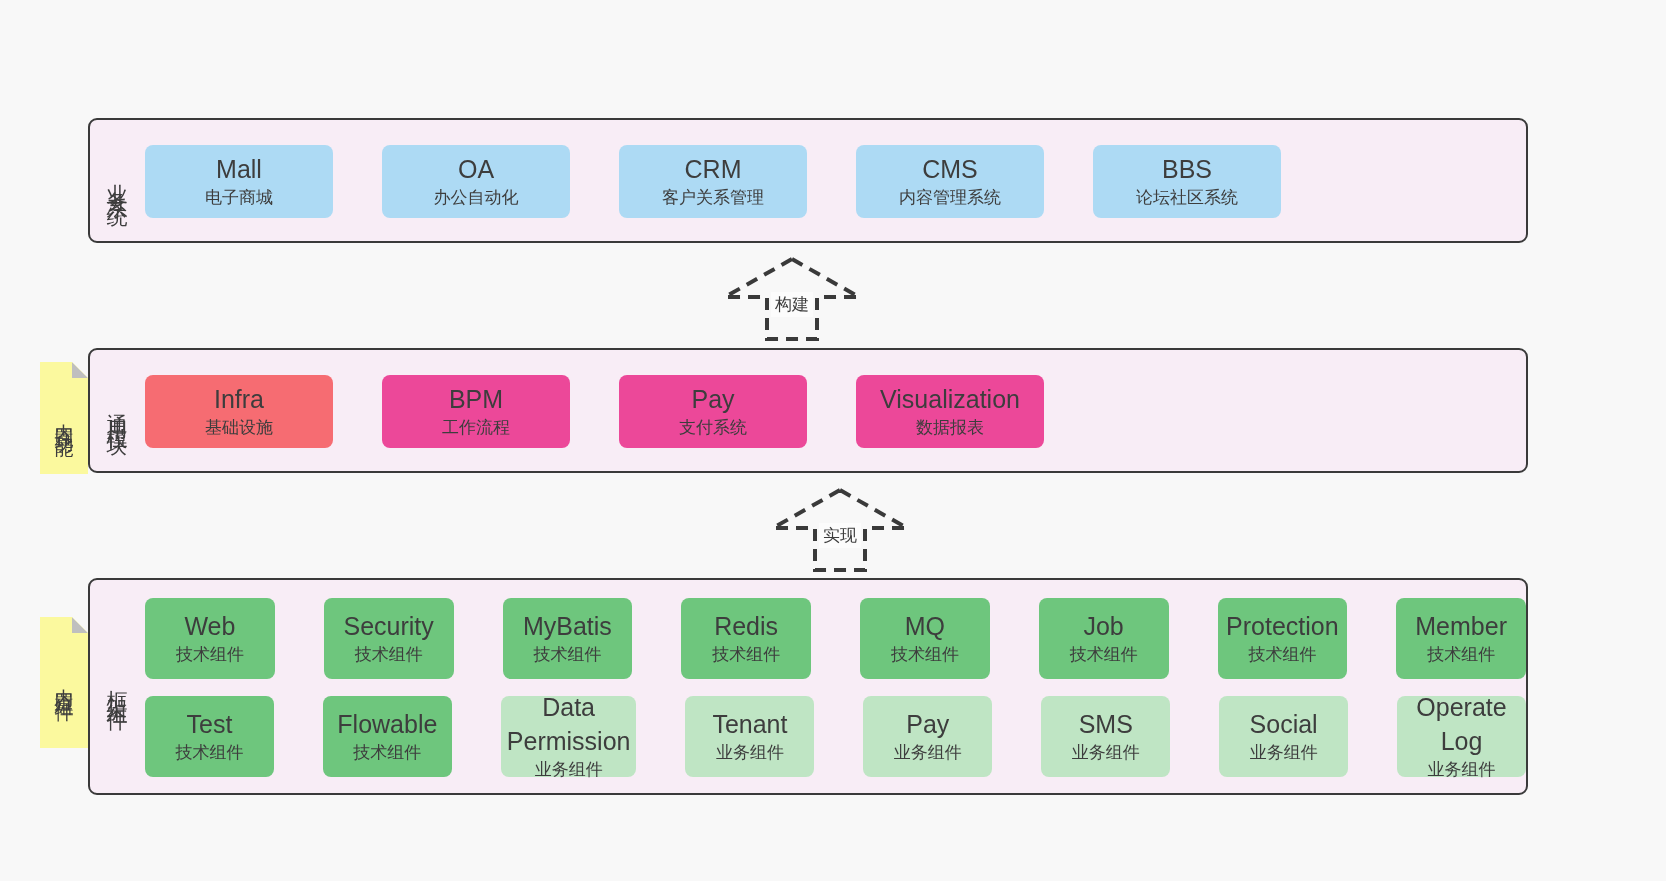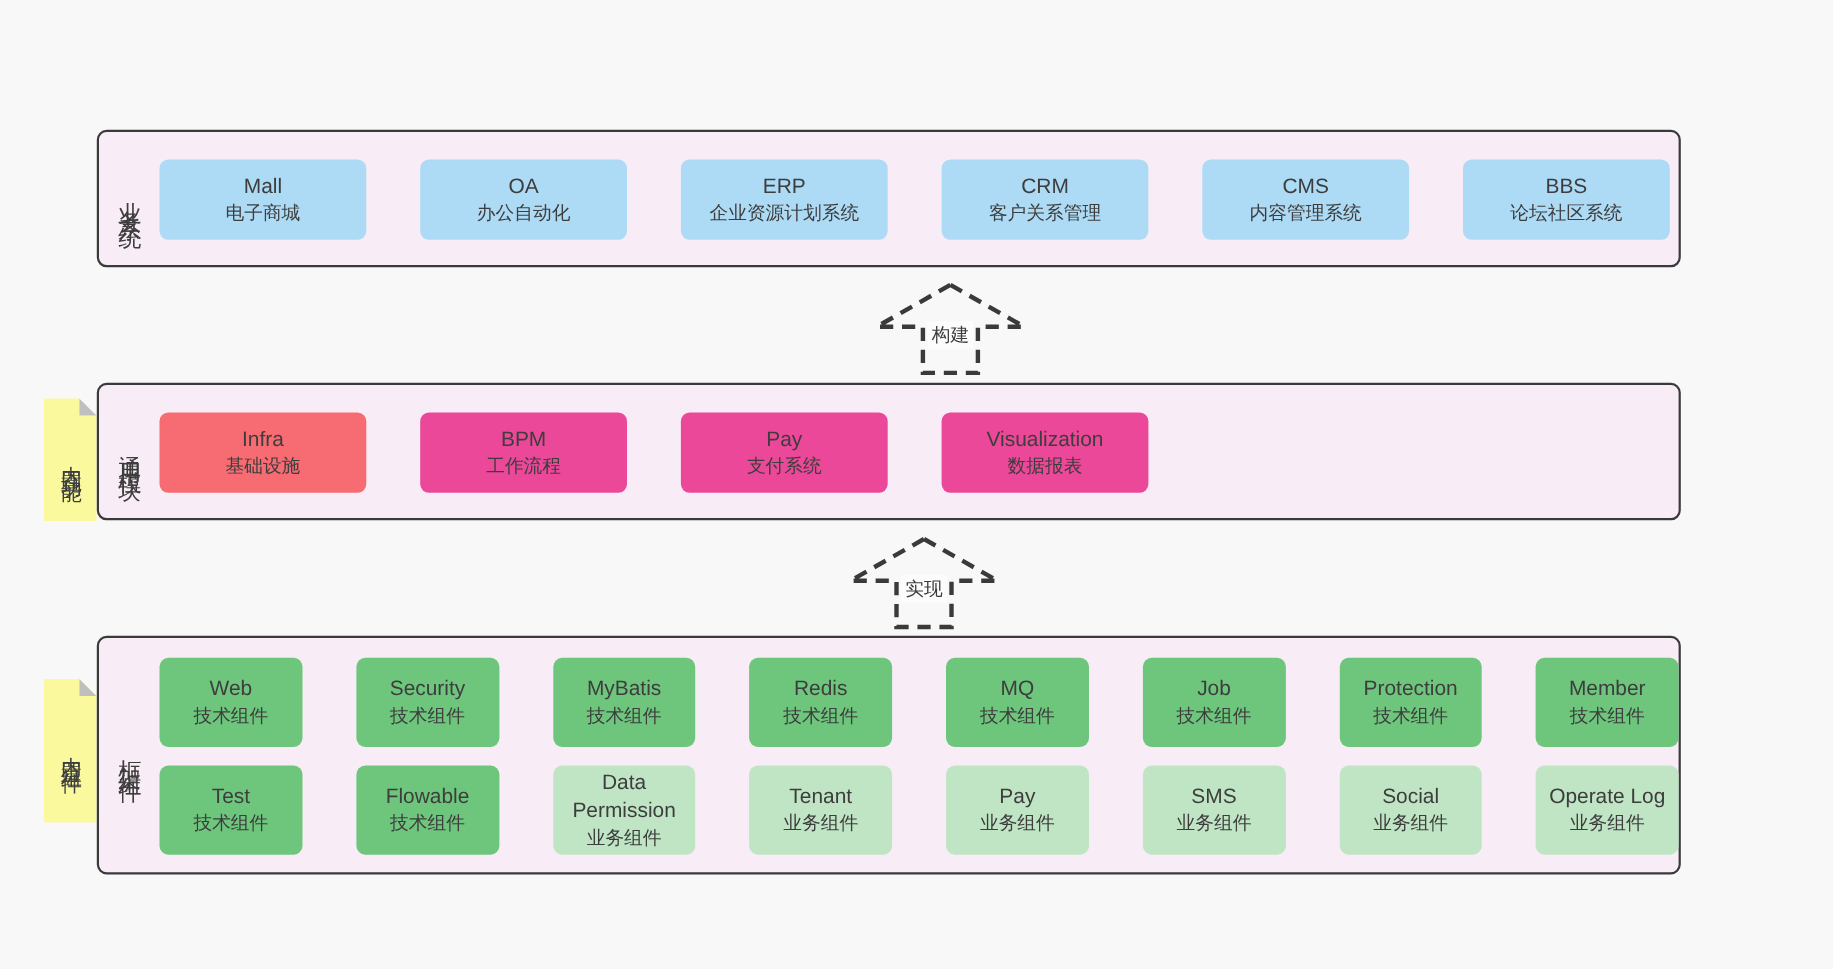--- a/index.html
+++ b/index.html
@@ -21,42 +21,42 @@
     flex-direction:column;}
   .band-1 .rows,.band-2 .rows{padding-top:25px;}
   .band-3 .rows{padding-top:18px;gap:17px;}
   .box-row{display:flex;gap:49px;}
   .band-3 .box-row{}
 
   .box{border-radius:8px;display:flex;flex-direction:column;align-items:center;
     justify-content:center;text-align:center;line-height:1.35;box-sizing:border-box;padding:2px 6px;}
   .band-1 .box,.band-2 .box{width:188px;height:73px;}
   .band-3 .box{width:140px;height:81px;}
-  .box-name{font-size:19px;}
+  .box-name{font-size:25px;}
   .box-sub{font-size:17px;}
   .blue{background:#addaf4;}
   .red{background:#f66c72;}
   .pink{background:#ec4899;}
   .gdark{background:#6ec67d;}
   .glight{background:#bfe5c4;}
 
   
   .sticky{position:absolute;left:40px;width:48px;background:#fbf99e;
     clip-path:polygon(0 0,calc(100% - 16px) 0,100% 16px,100% 100%,0 100%);
     display:flex;align-items:center;justify-content:center;}
   .sticky-1{top:362px;height:112px;}
   .sticky-2{top:617px;height:131px;}
   .fold{position:absolute;top:0;right:0;width:16px;height:16px;background:#bfbfbf;
     clip-path:polygon(0 0,100% 100%,0 100%);}
   .sticky-text{writing-mode:vertical-rl;text-orientation:upright;font-size:19px;
     letter-spacing:5px;color:#3d3d3d;white-space:nowrap;}
 
   
   .arrow{position:absolute;width:140px;height:86px;}
-  .arrow-1{left:794px;top:256px;}
+  .arrow-1{left:722px;top:256px;}
   .arrow-2{left:770px;top:487px;}
   .arrow svg{position:absolute;inset:0;width:100%;height:100%;}
   .arrow-label{position:absolute;left:50%;top:36px;transform:translateX(-50%);
     background:#fcfcfc;padding:1px 4px;font-size:17px;color:#3d3d3d;white-space:nowrap;}
 </style>
 </head>
 <body>
 
 <div class="canvas">
 
@@ -75,24 +75,20 @@
       <div class="box-row">
         <div class="box blue">
           <div class="box-name">Mall</div>
           <div class="box-sub">电子商城</div>
         </div>
         <div class="box blue">
           <div class="box-name">OA</div>
           <div class="box-sub">办公自动化</div>
         </div>
         <div class="box blue">
-          <div class="box-name">ERP</div>
-          <div class="box-sub">企业资源计划系统</div>
-        </div>
-        <div class="box blue">
           <div class="box-name">CRM</div>
           <div class="box-sub">客户关系管理</div>
         </div>
         <div class="box blue">
           <div class="box-name">CMS</div>
           <div class="box-sub">内容管理系统</div>
         </div>
         <div class="box blue">
           <div class="box-name">BBS</div>
           <div class="box-sub">论坛社区系统</div>

